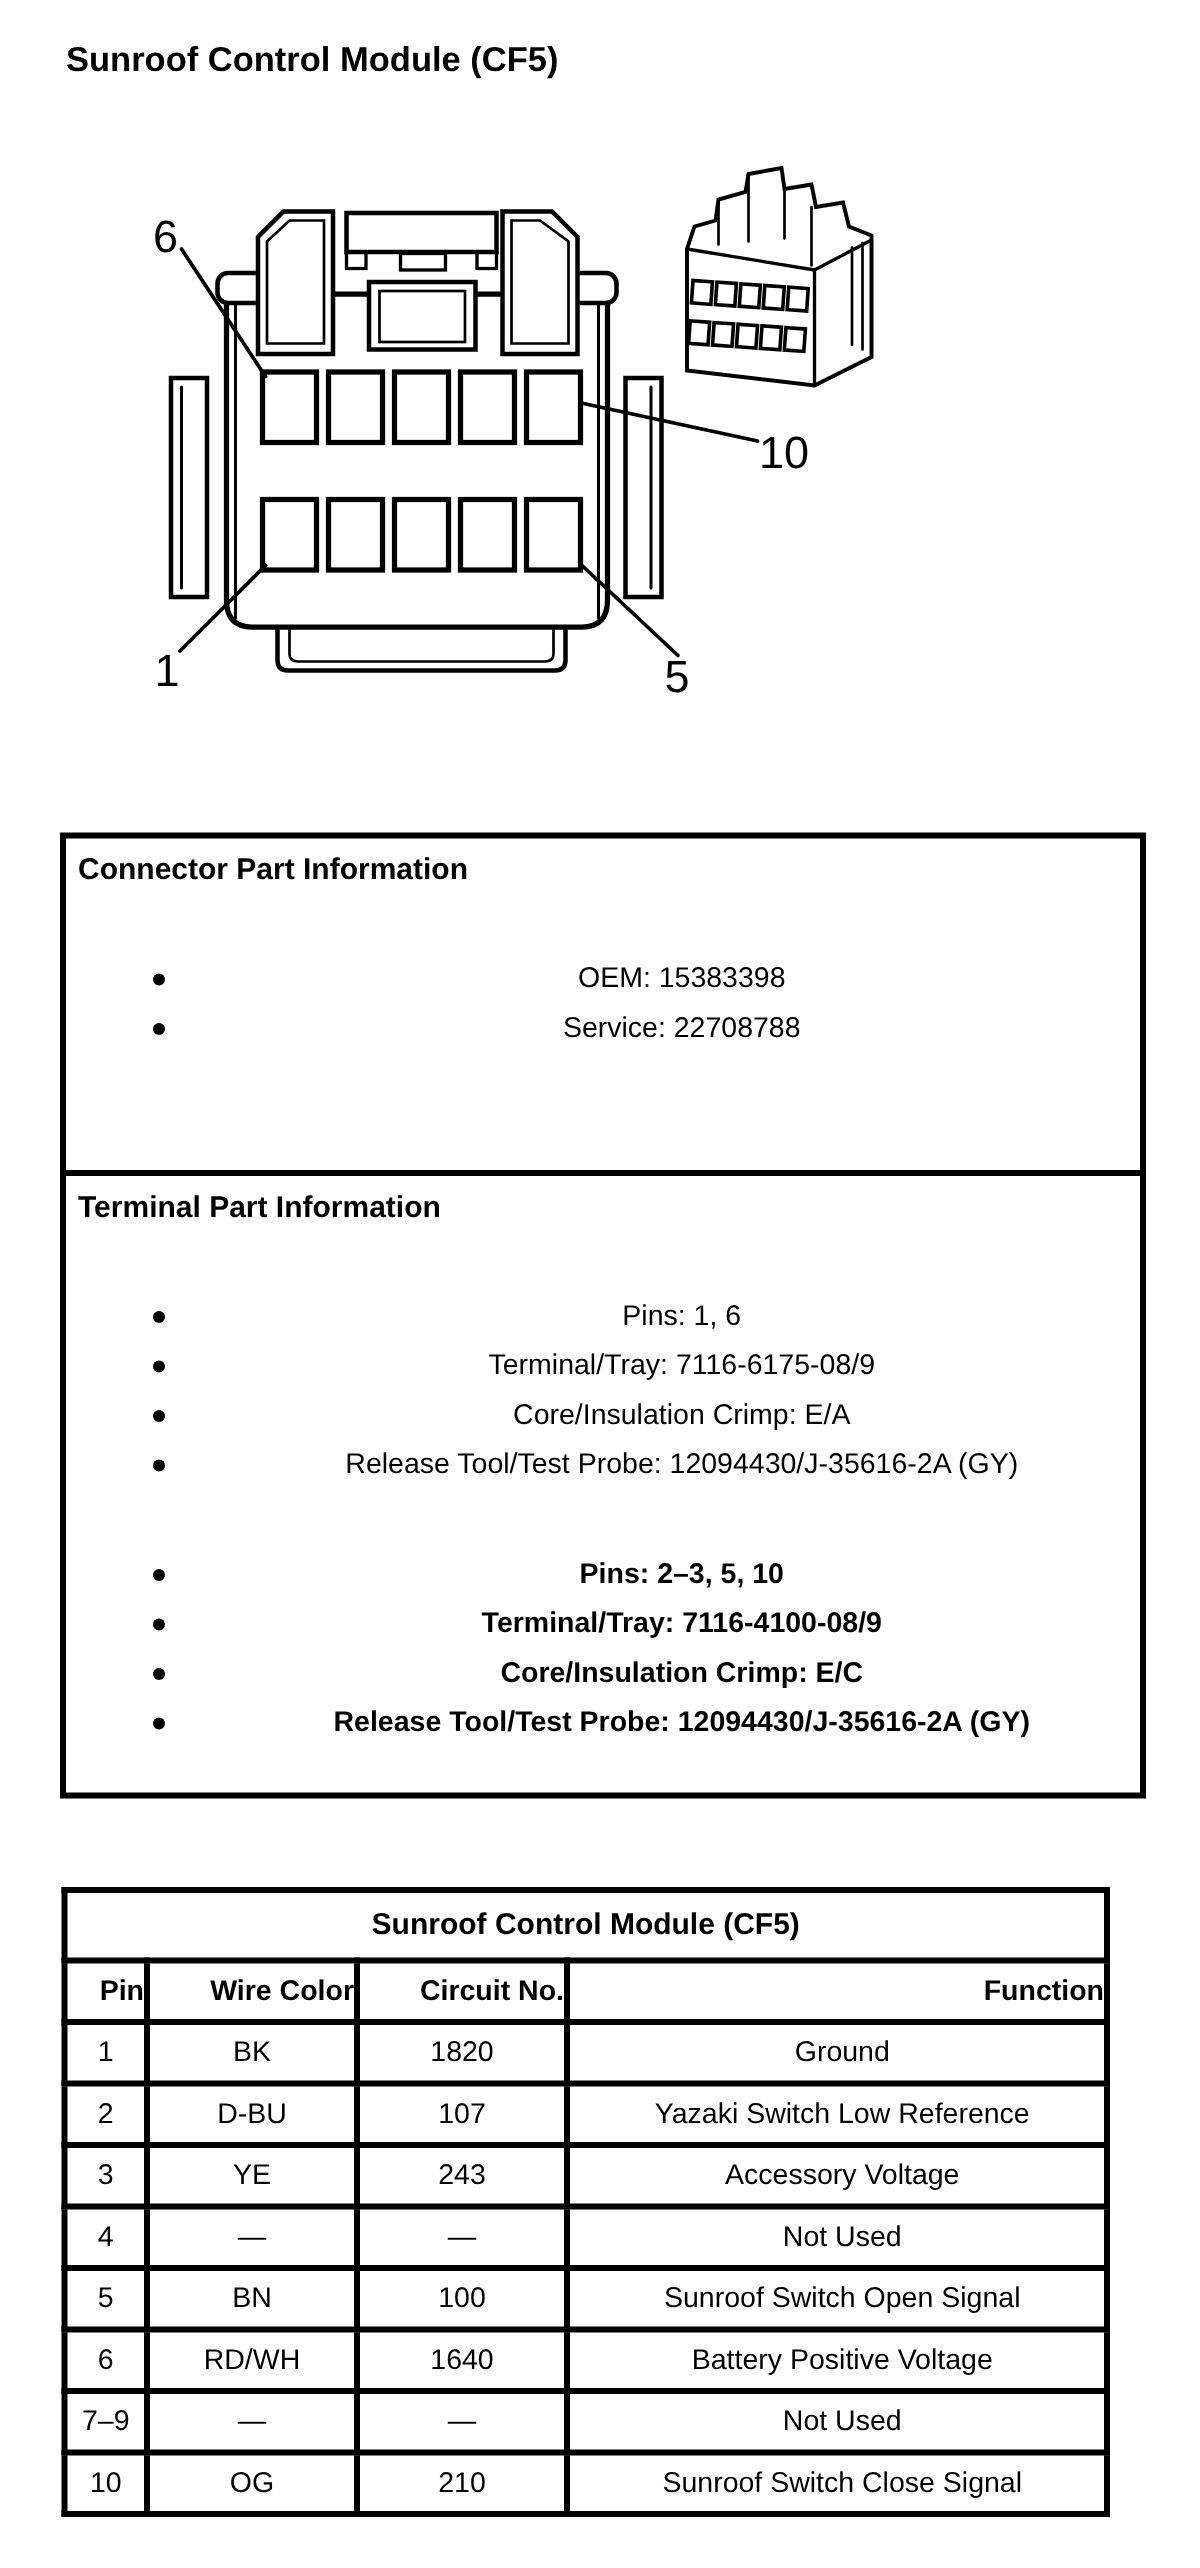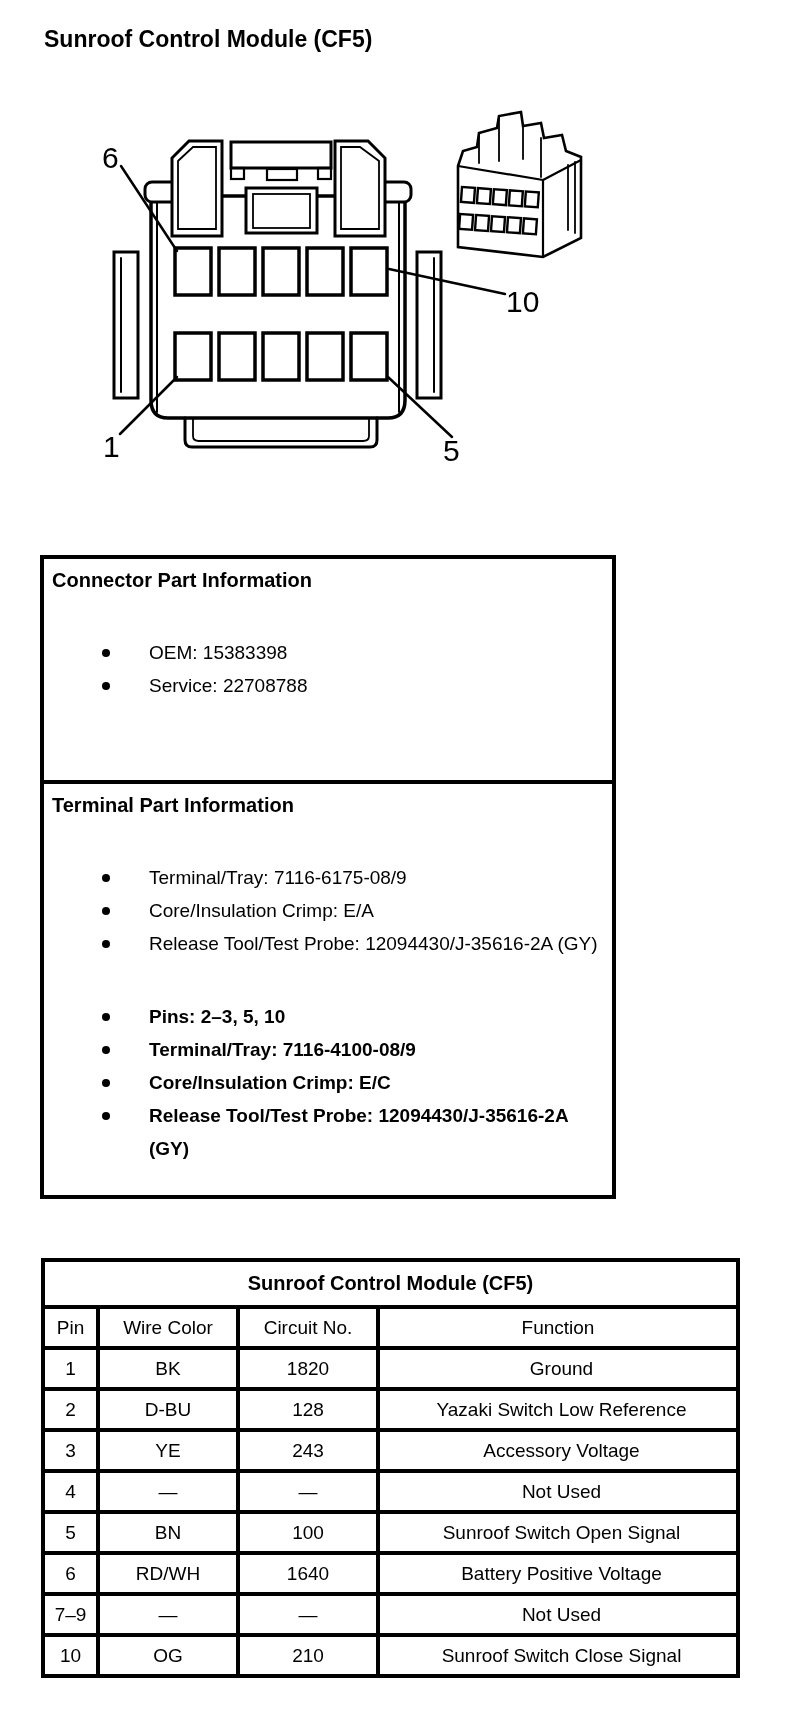--- a/index.html
+++ b/index.html
@@ -2,36 +2,36 @@
 <html><head>
 <meta charset="utf-8">
 <style>
   html,body{margin:0;padding:0;background:#fff;}
   .page{position:relative;width:800px;height:1712px;background:#fff;overflow:hidden;
         font-family:"Liberation Sans",sans-serif;color:#000;}
   .page-title{position:absolute;left:44px;top:26px;font-size:23px;font-weight:700;margin:0;}
   .diagram-svg{position:absolute;left:0;top:85px;}
 
   
-  .info-box{position:absolute;left:40px;top:555px;width:576px;height:644px;
+  .info-box{position:absolute;left:40px;top:555px;width:724px;height:644px;
             border:4px solid #000;box-sizing:border-box;background:#fff;}
   .info-section{box-sizing:border-box;}
   .sec-connector{height:216px;border-bottom:4px solid #000;}
   .info-section h2{margin:9px 0 0 8px;font-size:20px;font-weight:700;line-height:24px;}
-  .info-section ul{list-style:none;margin:44px 0 0 0;padding:0;}
+  .info-section ul{list-style:none;margin:44px 0 0 0;padding:0;text-align:center;}
   .info-section ul.group-2{margin-top:40px;font-weight:bold;}
   .info-section li{position:relative;padding-left:105px;line-height:33px;font-size:19px;}
   .dot{position:absolute;left:58px;top:13px;width:8px;height:8px;border-radius:50%;background:#000;}
 
   
   .pin-table{position:absolute;left:41px;top:1258px;width:699px;border-collapse:collapse;
              table-layout:fixed;background:#fff;}
   .pin-table th,.pin-table td{border:4px solid #000;font-size:19px;padding:0;overflow:hidden;white-space:nowrap;}
   .pin-table .title-cell{height:43px;font-size:20px;font-weight:700;text-align:center;}
-  .pin-table thead th{height:37px;font-weight:400;text-align:center;}
+  .pin-table thead th{height:37px;font-weight:700;text-align:right;}
   .pin-table td{height:37px;text-align:center;font-weight:400;}
   .pin-table td.fn{text-align:center;padding-left:7px;}
 </style>
 </head>
 <body>
 
 <div class="page">
 
   <h1 class="page-title">Sunroof Control Module (CF5)</h1>
 
@@ -128,20 +128,21 @@
       <h2>Connector Part Information</h2>
       <ul>
         <li><span class="dot"></span><span>OEM: 15383398</span></li>
         <li><span class="dot"></span><span>Service: 22708788</span></li>
       </ul>
     </section>
 
     <section class="info-section">
       <h2>Terminal Part Information</h2>
       <ul class="group-1">
+        <li><span class="dot"></span><span>Pins: 1, 6</span></li>
         <li><span class="dot"></span><span>Terminal/Tray: 7116-6175-08/9</span></li>
         <li><span class="dot"></span><span>Core/Insulation Crimp: E/A</span></li>
         <li><span class="dot"></span><span>Release Tool/Test Probe: 12094430/J-35616-2A (GY)</span></li>
       </ul>
       <ul class="group-2">
         <li><span class="dot"></span><span>Pins: 2–3, 5, 10</span></li>
         <li><span class="dot"></span><span>Terminal/Tray: 7116-4100-08/9</span></li>
         <li><span class="dot"></span><span>Core/Insulation Crimp: E/C</span></li>
         <li><span class="dot"></span><span>Release Tool/Test Probe: 12094430/J-35616-2A (GY)</span></li>
       </ul>
@@ -169,21 +170,21 @@
     <tbody>
       <tr>
         <td>1</td>
         <td>BK</td>
         <td>1820</td>
         <td class="fn">Ground</td>
       </tr>
       <tr>
         <td>2</td>
         <td>D-BU</td>
-        <td>128</td>
+        <td>107</td>
         <td class="fn">Yazaki Switch Low Reference</td>
       </tr>
       <tr>
         <td>3</td>
         <td>YE</td>
         <td>243</td>
         <td class="fn">Accessory Voltage</td>
       </tr>
       <tr>
         <td>4</td>

